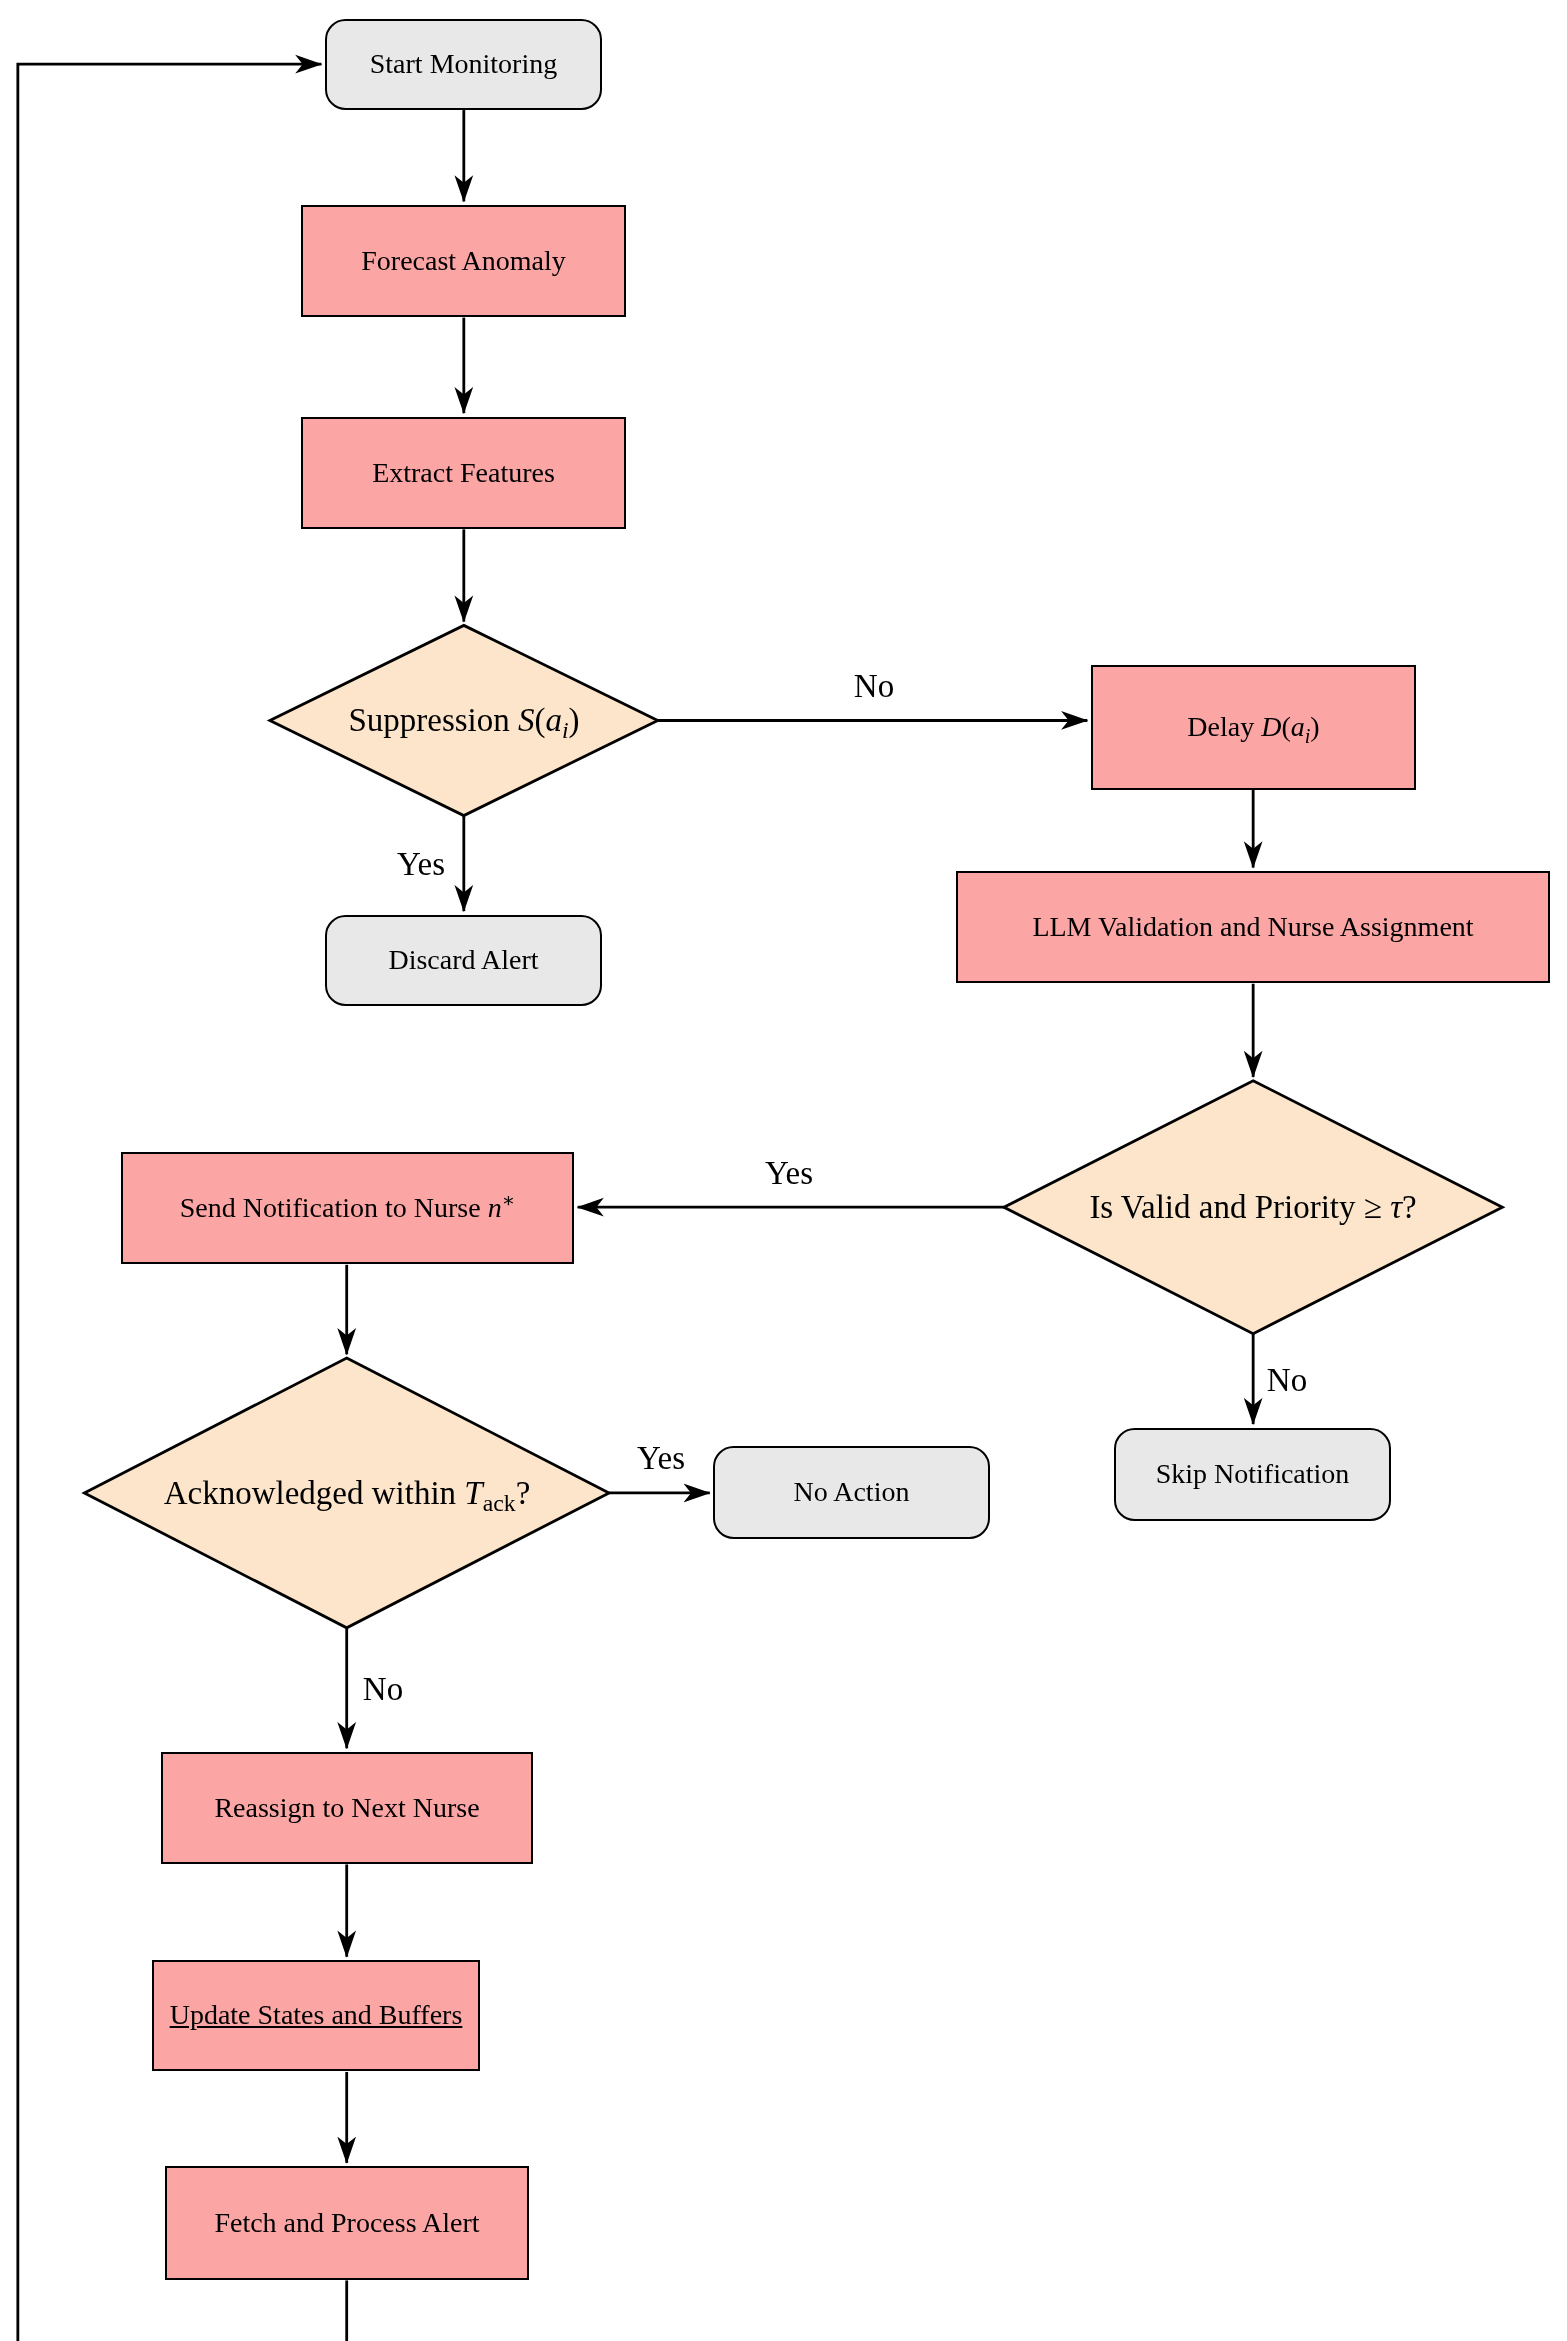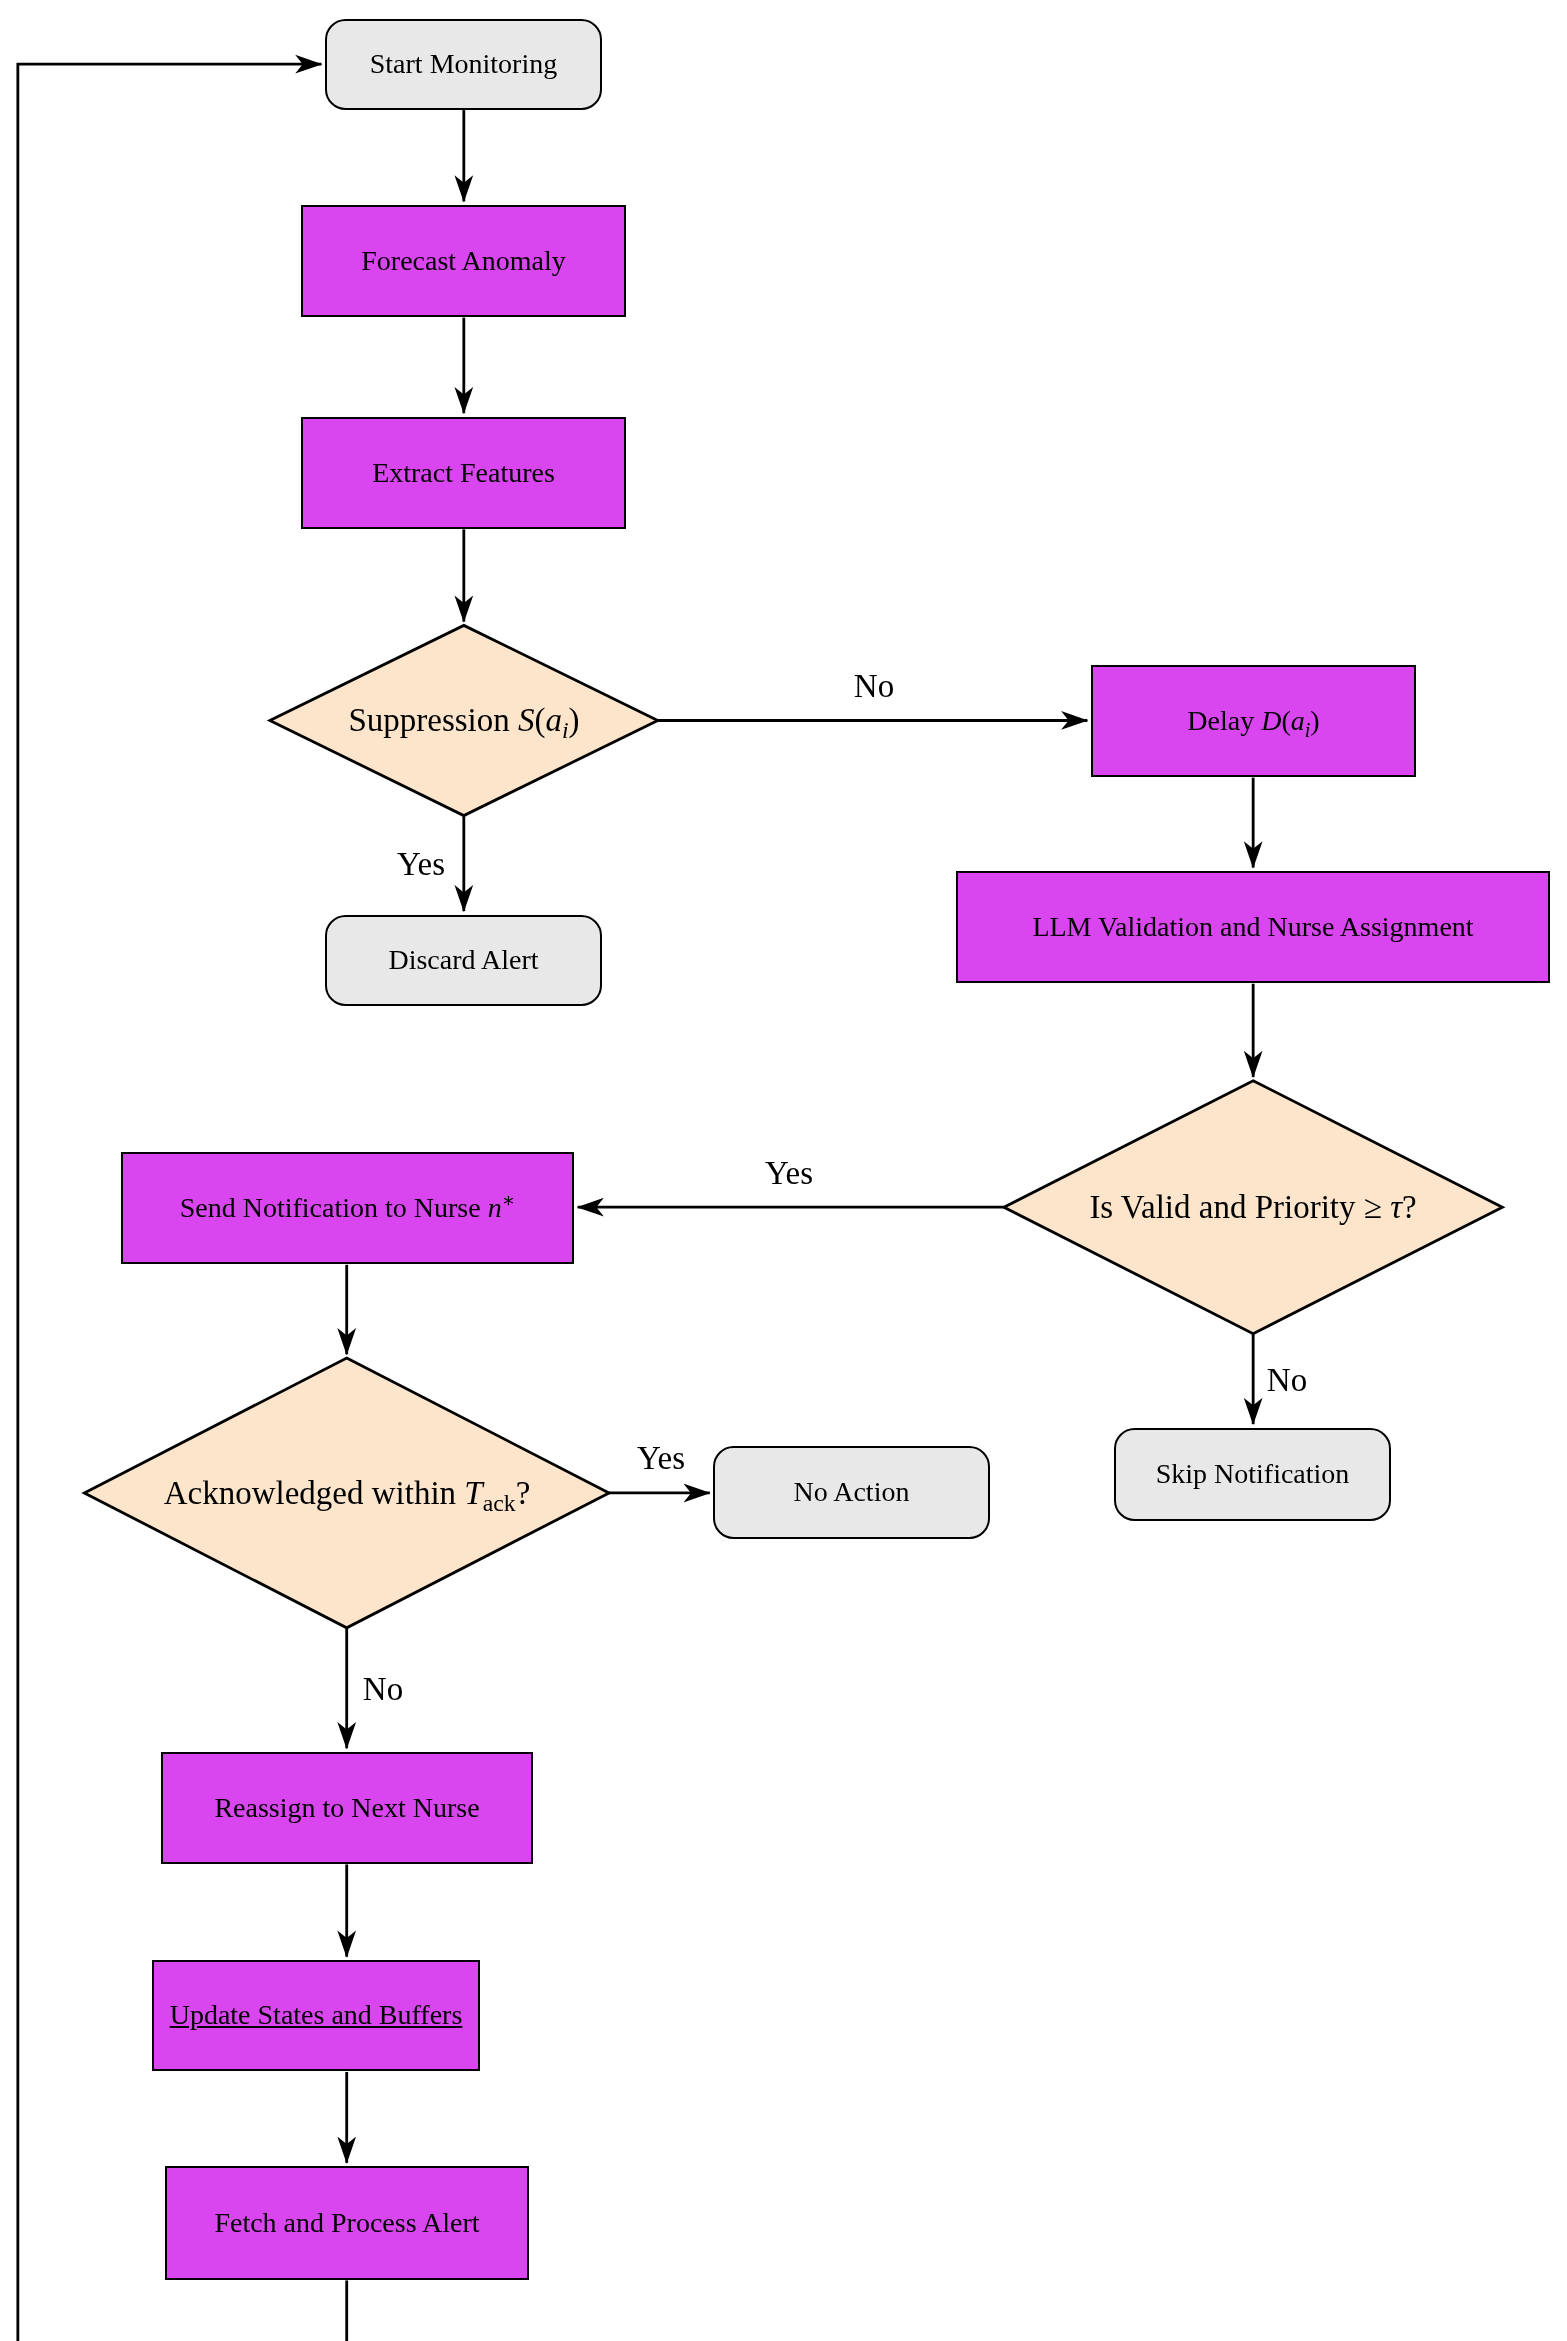--- a/index.html
+++ b/index.html
@@ -4,21 +4,21 @@
 <style>
   html,body{margin:0;padding:0;background:#ffffff;}
   body{width:1568px;height:2487px;font-family:"Liberation Serif","DejaVu Serif",serif;color:#000;}
   .canvas{position:relative;width:1568px;height:2487px;background:#ffffff;overflow:hidden;}
   svg.layer{position:absolute;left:0;top:0;width:1568px;height:2487px;}
   .node{
     position:absolute;display:flex;align-items:center;justify-content:center;
     border:2.8px solid #000;font-size:28px;white-space:nowrap;box-sizing:border-box;
     text-align:center;line-height:1.1;
   }
-  .process{background:#d946ef;}
+  .process{background:#fca5a5;}
   .terminal{background:#e8e8e8;border-radius:20.6px;}
   .dlabel{
     position:absolute;transform:translate(-50%,-50%);font-size:33px;white-space:nowrap;
     text-align:center;line-height:1.1;
   }
   .elabel{
     position:absolute;transform:translate(-50%,-50%);font-size:33px;white-space:nowrap;
   }
   .m-it{font-style:italic;}
   sub.m{font-size:0.72em;line-height:0;}
@@ -71,21 +71,21 @@
   </div>
 
   <div class="node process" style="left:301px;top:417px;width:325px;height:112px;text-align:center;">
     <span>Extract Features</span>
   </div>
 
   <div class="dlabel" style="left:464px;top:720px;">
     <span>Suppression </span><span class="m-it">S</span><span>(</span><span class="m-it">a</span><sub class="m"><span class="m-it">i</span></sub><span>)</span>
   </div>
 
-  <div class="node process" style="left:1091px;top:665px;width:325px;height:112px;">
+  <div class="node process" style="left:1091px;top:665px;width:325px;height:125px;">
     <span><span>Delay </span><span class="m-it">D</span><span>(</span><span class="m-it">a</span><sub class="m"><span class="m-it">i</span></sub><span>)</span></span>
   </div>
 
   <div class="node terminal" style="left:325px;top:915px;width:277px;height:91px;">
     <span>Discard Alert</span>
   </div>
 
   <div class="node process" style="left:956px;top:871px;width:594px;height:112px;">
     <span>LLM Validation and Nurse Assignment</span>
   </div>

